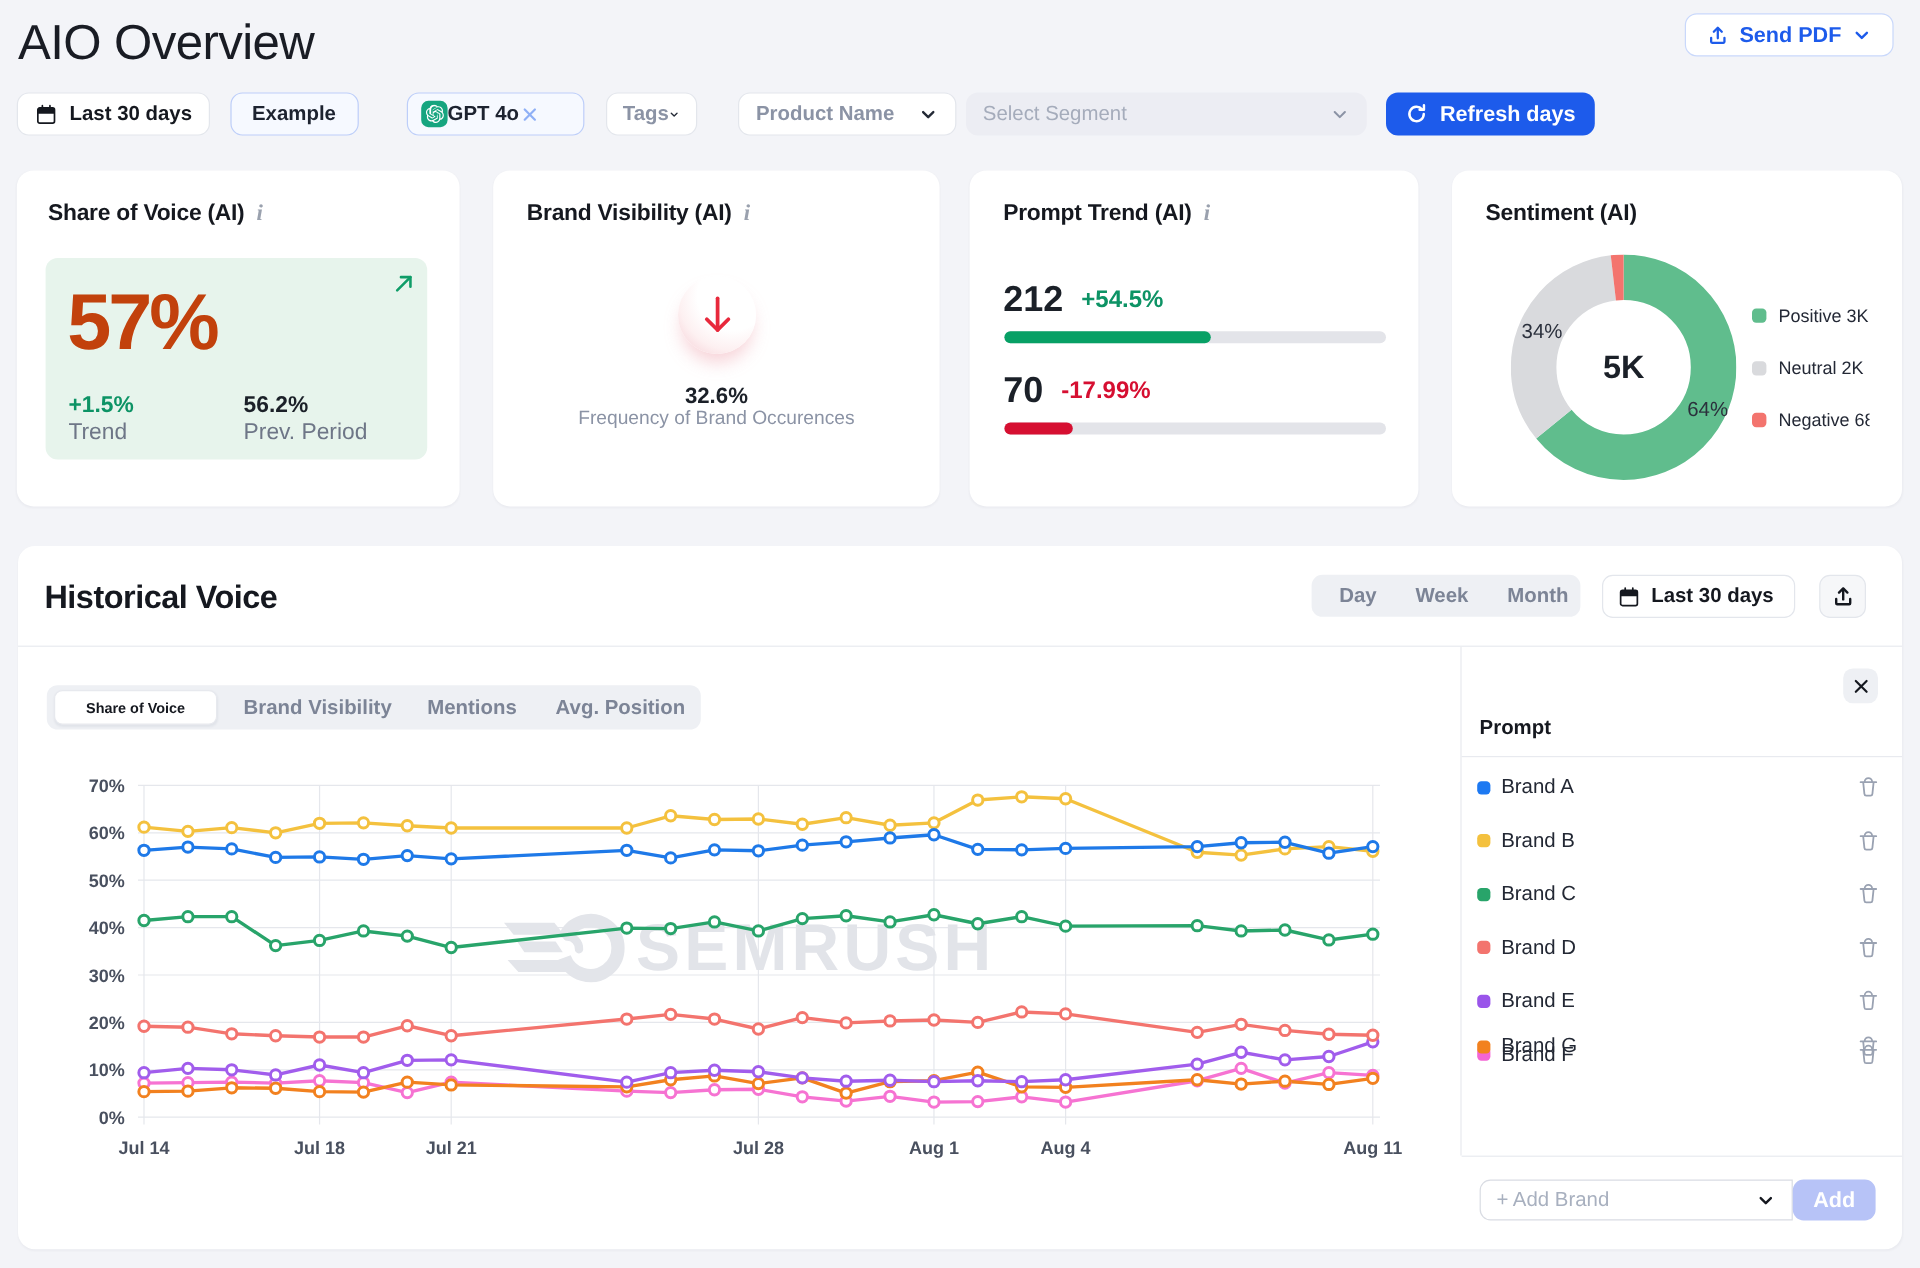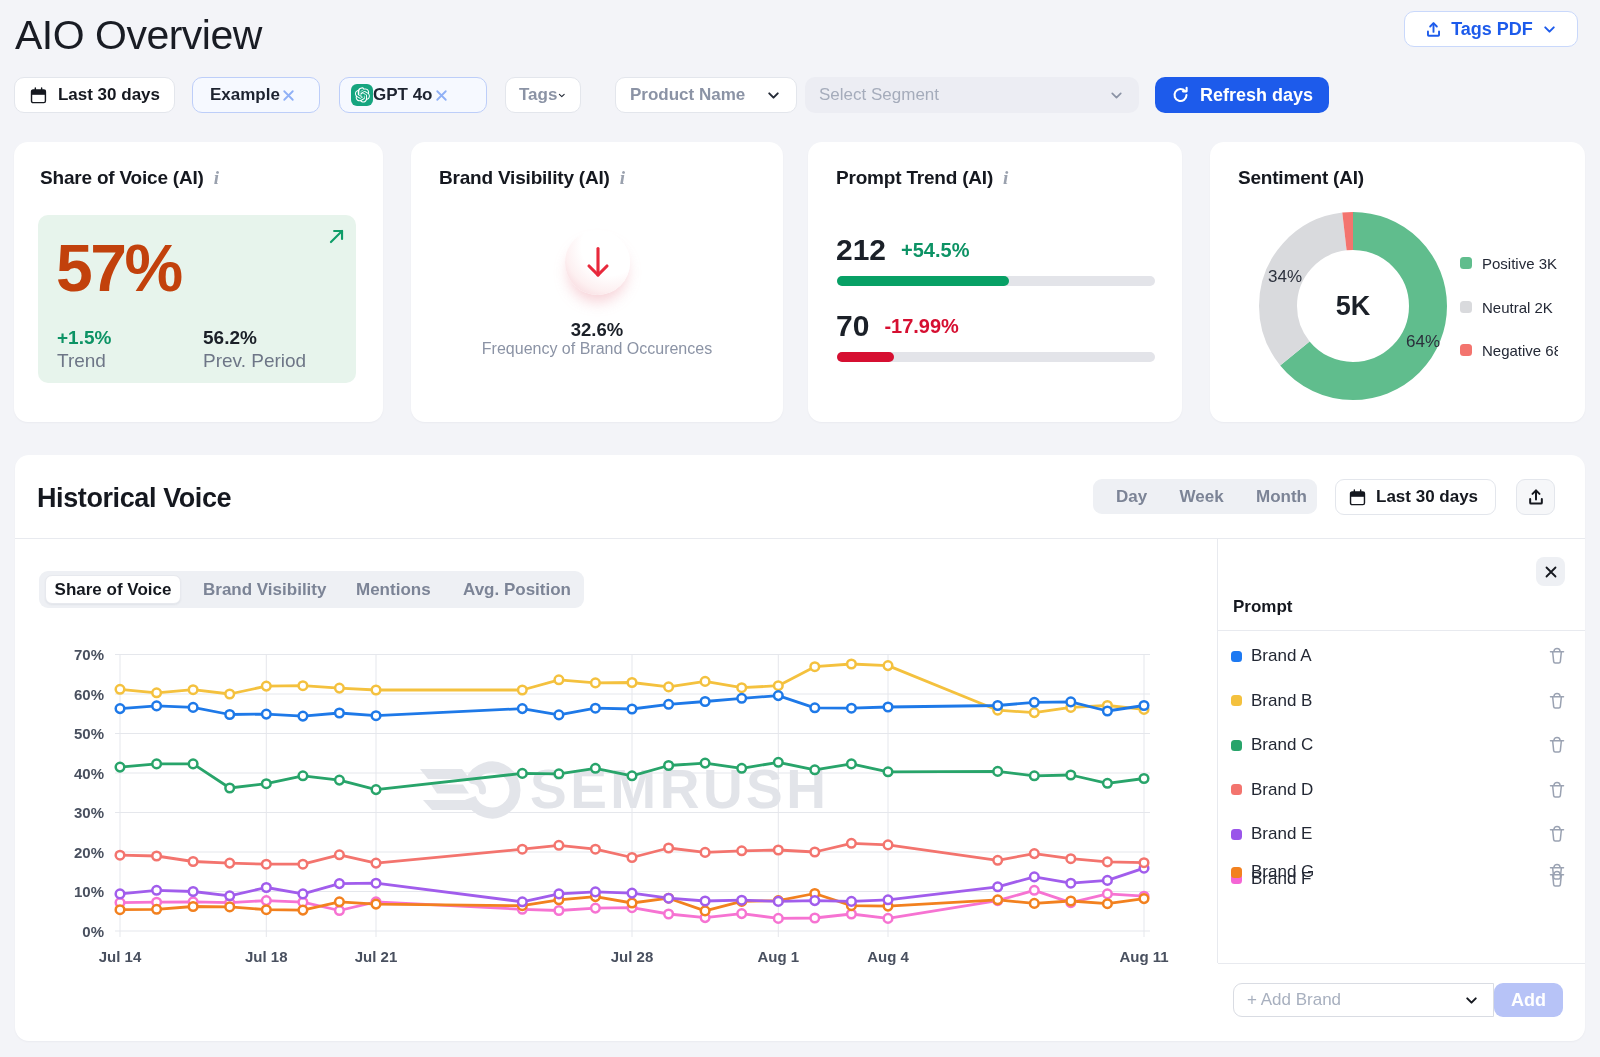--- a/index.html
+++ b/index.html
@@ -18,36 +18,36 @@
 </style></head>
 <body>
 <div class="abs" style="left:15px;top:12px;font-size:41px;font-weight:400;color:#191c24;letter-spacing:-.5px">AIO Overview</div>
 
 <div class="abs" style="left:1404px;top:11px;width:174px;height:36px;background:#fff;border:1px solid #c9d8fb;border-radius:10px;display:flex;align-items:center;justify-content:center;gap:8px;color:#1d5beb;font-weight:700;font-size:18px">
     <svg width="19" height="19" viewBox="0 0 24 24" fill="none">
       <path d="M12 15V4.5" stroke="#1d5beb" stroke-width="2.4" stroke-linecap="round"></path>
       <path d="M7.8 8.2L12 4l4.2 4.2" stroke="#1d5beb" stroke-width="2.4" stroke-linecap="round" stroke-linejoin="round"></path>
       <path d="M5 14.5v4.3a1 1 0 0 0 1 1h12a1 1 0 0 0 1-1v-4.3" stroke="#1d5beb" stroke-width="2.4" stroke-linecap="round"></path>
     </svg>
-    <span>Tags PDF</span>
+    <span>Send PDF</span>
     <svg width="17" height="17" viewBox="0 0 24 24" fill="none">
       <path d="M6 9l6 6 6-6" stroke="#1d5beb" stroke-width="2.8" stroke-linecap="round" stroke-linejoin="round"></path>
     </svg>
   </div>
 
 <div class="chip wchip" style="left:14px;width:161px;padding:0 14px;gap:10px;font-weight:700;color:#15181f">
     <svg width="19" height="19" viewBox="0 0 24 24" fill="none">
       <rect x="3.2" y="5" width="17.6" height="16" rx="2" stroke="#15181f" stroke-width="1.8"></rect>
       <path d="M3.2 10.2h17.6" stroke="#15181f" stroke-width="1.8"></path>
       <rect x="3.2" y="5" width="17.6" height="5.2" fill="#15181f"></rect>
       <path d="M8 2.6V7M16 2.6V7" stroke="#15181f" stroke-width="1.8" stroke-linecap="round"></path>
     </svg>
     <span>Last 30 days</span>
   </div>
-<div class="chip bchip" style="left:192px;width:128px;padding:0 17px;justify-content:flex-start;font-weight:700;color:#1d2330">
+<div class="chip bchip" style="left:192px;width:107px;padding:0 17px;justify-content:center;font-weight:700;color:#1d2330">
     <span>Example</span>
     <svg width="17" height="17" viewBox="0 0 24 24" fill="none">
       <path d="M6 6l12 12M18 6L6 18" stroke="#8fb0f6" stroke-width="2.6" stroke-linecap="round"></path>
     </svg>
   </div>
 <div class="chip bchip" style="left:339px;width:148px;padding:0 11px;gap:0;font-weight:700;color:#1d2330">
     <span style="width:22px;height:22px;border-radius:6px;background:#16a57f;display:flex;align-items:center;justify-content:center">
       <svg width="16" height="16" viewBox="0 0 64 64" fill="#fff">
         <path d="M59.8 26.2c1.4-4.1.9-8.6-1.3-12.4-3.3-5.7-9.9-8.7-16.4-7.3C39.2 3.3 35 1.4 30.6 1.5c-6.6 0-12.5 4.2-14.5 10.5-4.3.9-8 3.6-10.2 7.4-3.3 5.7-2.5 12.9 1.8 17.8-1.4 4.1-.9 8.6 1.3 12.4 3.3 5.8 9.9 8.7 16.4 7.3 2.9 3.2 7 5.1 11.4 5.1 6.6 0 12.5-4.2 14.5-10.5 4.3-.9 8-3.6 10.2-7.4 3.3-5.7 2.5-12.9-1.7-17.9zM36.9 57.7c-2.7 0-5.2-.9-7.3-2.6.1 0 .3-.1.4-.2l12.1-7c.6-.4 1-1 1-1.7V29.1l5.1 3v14.1c0 6.3-5.1 11.4-11.3 11.5zM12.4 47.2c-1.3-2.3-1.8-5-1.3-7.6.1.1.3.2.4.2l12.1 7c.6.4 1.4.4 2 0l14.8-8.6v5.9l-12.3 7.1c-5.5 3.1-12.5 1.3-15.7-4zM9.2 20.9c1.3-2.3 3.4-4 5.9-4.9v14.4c0 .7.4 1.4 1 1.7l14.8 8.6-5.1 3-12.2-7.1c-5.4-3.2-7.3-10.2-4.4-15.7zm42 9.8L36.4 22l5.1-3 12.3 7.1c5.5 3.2 7.3 10.2 4.2 15.7-1.3 2.3-3.4 4-5.9 4.8V32.4c0-.7-.4-1.3-1-1.7zm5.1-7.7c-.1-.1-.3-.2-.4-.2l-12.1-7c-.6-.4-1.4-.4-2 0l-14.8 8.6v-5.9l12.3-7.1c5.5-3.2 12.5-1.3 15.7 4.2 1.3 2.3 1.8 4.9 1.3 7.4zM26.3 34.9l-5.1-3V17.8c0-6.3 5.1-11.5 11.5-11.5 2.7 0 5.2.9 7.3 2.6-.1 0-.3.1-.4.2l-12.1 7c-.6.4-1 1-1 1.7zm2.8-6l6.6-3.8 6.6 3.8v7.6l-6.6 3.8-6.6-3.8z"></path>
       </svg>
@@ -155,21 +155,21 @@
     <svg width="20" height="20" viewBox="0 0 24 24" fill="none">
       <path d="M12 15V4.5" stroke="#15181f" stroke-width="2.4" stroke-linecap="round"></path>
       <path d="M7.8 8.2L12 4l4.2 4.2" stroke="#15181f" stroke-width="2.4" stroke-linecap="round" stroke-linejoin="round"></path>
       <path d="M5 14.5v4.3a1 1 0 0 0 1 1h12a1 1 0 0 0 1-1v-4.3" stroke="#15181f" stroke-width="2.4" stroke-linecap="round"></path>
     </svg>
   </div>
 <div class="axdiv" style="left:15px;top:538px;width:1570px;height:1px"></div>
 <div class="axdiv" style="left:1217px;top:539px;width:1px;height:424px"></div>
 
 <div class="abs" style="left:39px;top:571px;width:545px;height:37px;background:#eef0f4;border-radius:9px"></div>
-<div class="abs" style="left:45px;top:575px;width:136px;height:29px;background:#fff;border:1px solid #e7e9ee;border-radius:7px;box-shadow:0 1px 2px rgba(20,30,60,.06);display:flex;align-items:center;justify-content:center;font-size:17px;font-weight:700;color:#15181f">Share of Voice</div>
+<div class="abs" style="left:45px;top:575px;width:136px;height:29px;background:#fff;border:1px solid #e7e9ee;border-radius:7px;box-shadow:0 1px 2px rgba(20,30,60,.06);display:flex;align-items:center;justify-content:center;font-size:12px;font-weight:700;color:#15181f">Share of Voice</div>
 <div class="abs" style="left:203px;top:580px;font-size:17px;font-weight:700;color:#7c8496">Brand Visibility</div>
 <div class="abs" style="left:356px;top:580px;font-size:17px;font-weight:700;color:#7c8496">Mentions</div>
 <div class="abs" style="left:463px;top:580px;font-size:17px;font-weight:700;color:#7c8496">Avg. Position</div>
 
 <svg class="abs" style="left:0;top:0" width="1600" height="1057" viewBox="0 0 1600 1057">
 <style>.axlab{font:700 15px "Liberation Sans",sans-serif;fill:#49505f;}</style>
 <line x1="115" y1="931.0" x2="1150" y2="931.0" stroke="#e5e7ec" stroke-width="1"></line>
     <line x1="115" y1="891.5" x2="1150" y2="891.5" stroke="#e5e7ec" stroke-width="1"></line>
     <line x1="115" y1="852.0" x2="1150" y2="852.0" stroke="#e5e7ec" stroke-width="1"></line>
     <line x1="115" y1="812.5" x2="1150" y2="812.5" stroke="#e5e7ec" stroke-width="1"></line>

